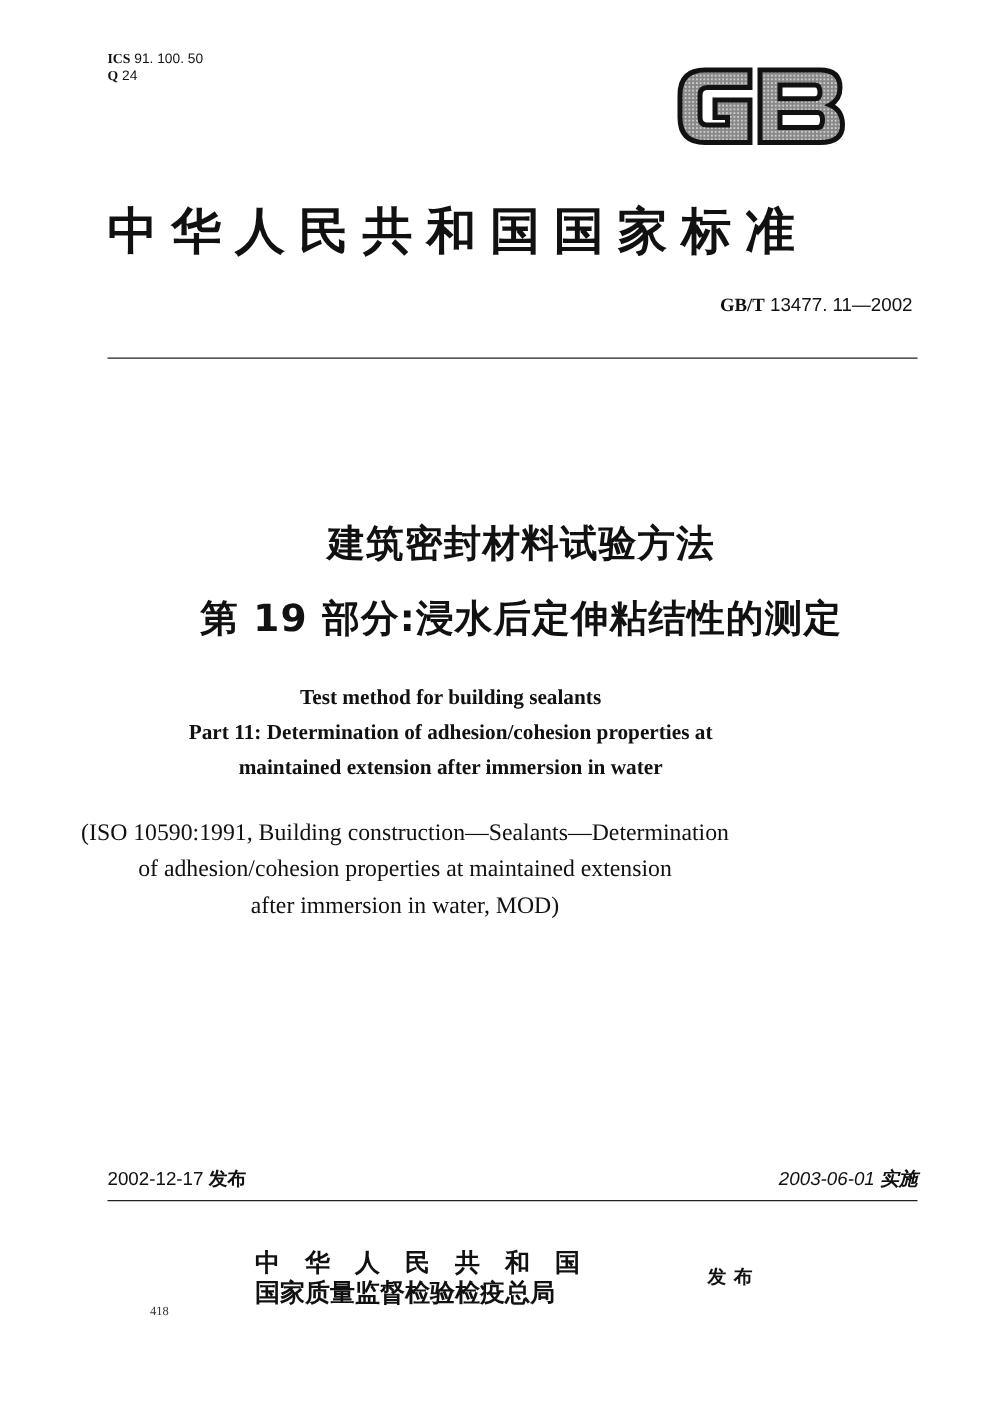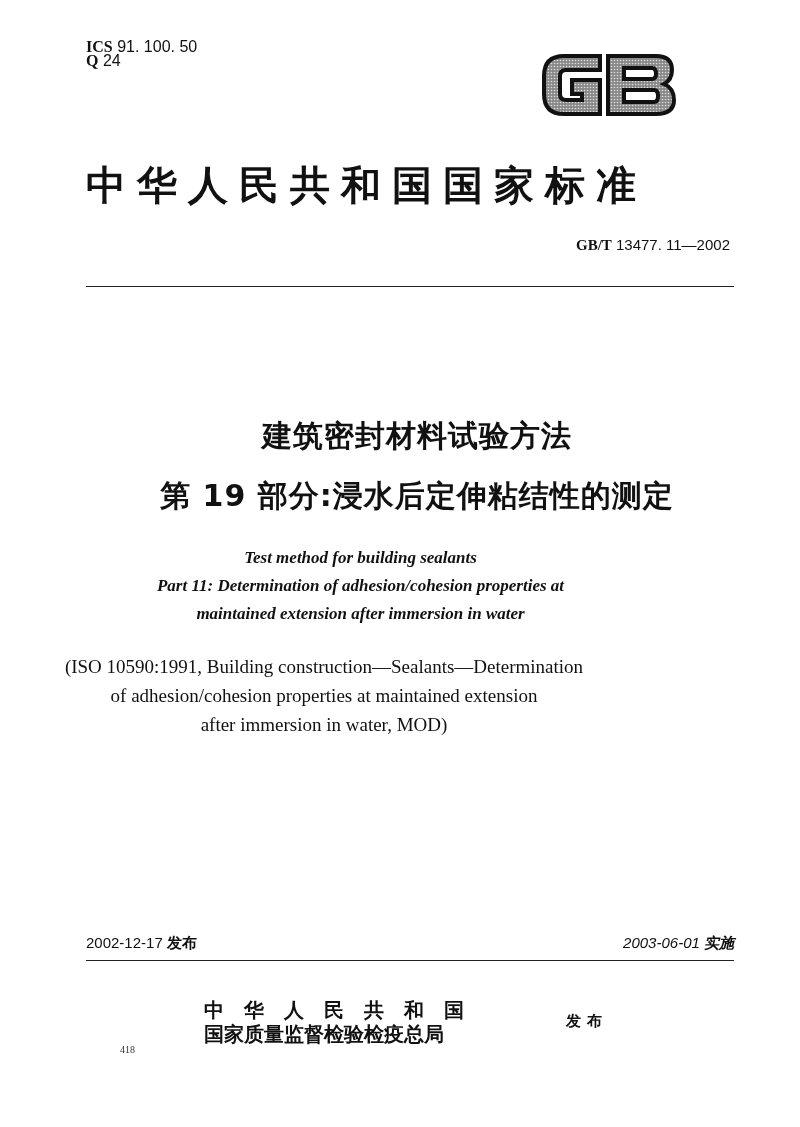--- a/index.html
+++ b/index.html
@@ -1,26 +1,26 @@
 <!DOCTYPE html>
 <html><head>
 <meta charset="utf-8">
 <style>
   html, body { margin: 0; padding: 0; background: #ffffff; }
   body { width: 800px; height: 1127px; position: relative; overflow: hidden; color: #111; font-family: "DejaVu Sans", sans-serif; }
   .abs { position: absolute; }
-  .codes { left: 86px; top: 40px; font-family: "Liberation Sans", sans-serif; font-size: 16px; line-height: 14px; color: #111; }
+  .codes { left: 86px; top: 40px; font-family: "Liberation Sans", sans-serif; font-size: 11px; line-height: 14px; color: #111; }
   .codes .bold { font-family: "Liberation Serif", serif; font-weight: bold; }
   .logo { left: 538px; top: 50px; width: 142px; height: 70px; }
   .national-title { left: 86px; top: 160px; width: 648px; font-family: "DejaVu Serif", serif; font-weight: bold; font-size: 40px; letter-spacing: 11px; white-space: nowrap; line-height: 50px; }
   .std-number { right: 70px; top: 236px; font-family: "Liberation Sans", sans-serif; font-size: 15px; color: #111; }
   .std-number .pre { font-family: "Liberation Serif", serif; font-weight: bold; }
   .rule { left: 86px; width: 648px; height: 0; border-top: 1.5px solid #222; }
   .zh-title { left: 0; width: 780px; text-align: center; font-family: "DejaVu Sans", sans-serif; font-size: 30px; line-height: 40px; font-weight: bold; letter-spacing: 1px; padding-left: 27px; }
-  .en-title { left: 0; width: 721px; text-align: center; font-family: "Liberation Serif", serif; font-weight: bold; font-size: 17px; line-height: 28px; font-style: italic; }
+  .en-title { left: 0; width: 721px; text-align: center; font-family: "Liberation Serif", serif; font-weight: bold; font-size: 17px; line-height: 28px; }
   .iso-ref { left: 0; width: 648px; text-align: center; font-family: "Liberation Serif", serif; font-size: 19px; line-height: 29px; }
   .date-left { left: 86px; top: 934px; font-family: "Liberation Sans", sans-serif; font-size: 15px; }
   .date-right { right: 66px; top: 934px; font-family: "Liberation Sans", sans-serif; font-size: 15px; font-style: italic; }
   .date-left .zh, .date-right .zh { font-family: "DejaVu Sans", sans-serif; font-weight: bold; }
   .issuer { left: 204px; top: 998px; font-family: "DejaVu Serif", serif; font-weight: bold; font-size: 20px; line-height: 24px; }
   .issuer .line1 { letter-spacing: 20px; white-space: nowrap; }
   .issuer .line2 { letter-spacing: 0px; white-space: nowrap; }
   .issue-label { left: 566px; top: 1012px; font-family: "DejaVu Serif", serif; font-weight: bold; font-size: 15px; letter-spacing: 6px; }
   .page-num { left: 120px; top: 1044px; font-family: "Liberation Serif", serif; font-size: 10px; color: #333; }
 </style>

